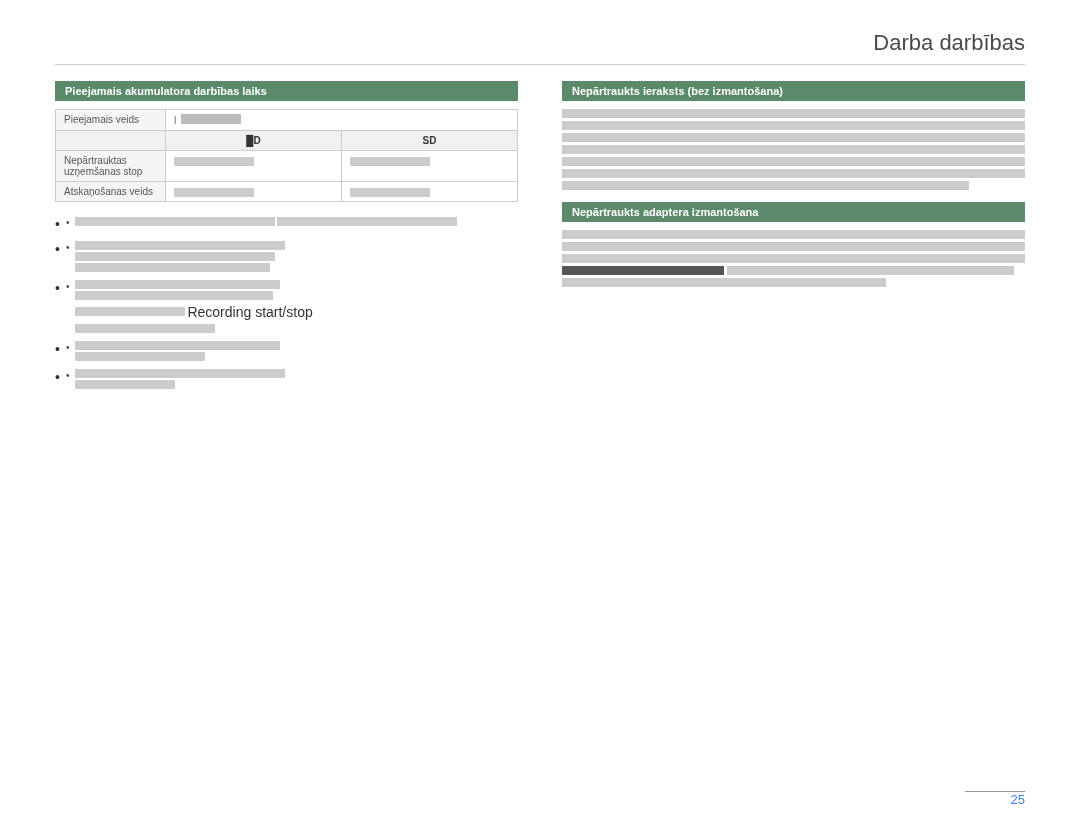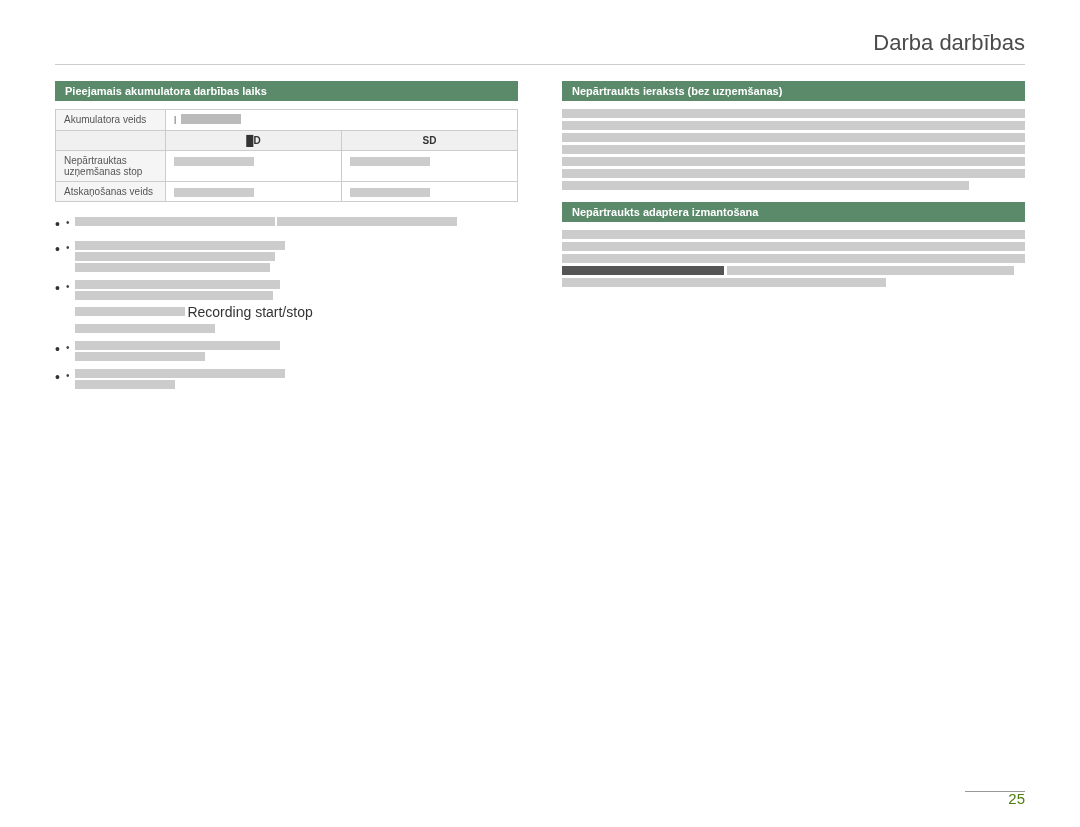--- a/index.html
+++ b/index.html
@@ -113,22 +113,22 @@
       color: #333;
       flex-shrink: 0;
       line-height: 1.2;
     }
 
     
     .page-number {
       position: absolute;
       bottom: 20px;
       right: 55px;
-      font-size: 15px;
-      color: #4d7c0f;
+      font-size: 13px;
+      color: #3b82f6;
       margin-left: 9px;
     }
 
     .page-number-line {
       position: absolute;
       bottom: 35px;
       right: 55px;
       width: 60px;
       height: 1px;
       background: #999;
@@ -150,21 +150,21 @@
 
   <div class="content-columns">
 
     <div class="left-column">
 
       <div class="section-header">Pieejamais akumulatora darbības laiks</div>
 
       <table class="battery-table">
         <tbody>
           <tr>
-            <td class="label-cell">Akumulatora veids</td>
+            <td class="label-cell">Pieejamais veids</td>
             <td class="value-cell" colspan="2">
               <span style="letter-spacing:2px; color:#666;">l</span>
               <span style="display:inline-flex; gap:2px;">
                 <span style="background:#bbb;display:inline-block;width:60px;height:10px;vertical-align:middle;"></span>
               </span>
             </td>
           </tr>
           <tr class="header-row">
             <td class="label-cell"></td>
             <td>
@@ -249,21 +249,21 @@
             </span>
           </span>
         </li>
       </ul>
 
     </div>
 
     <div class="right-column">
 
       <div>
-        <div class="section-header">Nepārtraukts ieraksts (bez uzņemšanas)</div>
+        <div class="section-header">Nepārtraukts ieraksts (bez izmantošana)</div>
         <div class="text-block" style="margin-bottom: 12px;">
           <span style="display:flex; flex-direction:column; gap:3px;">
             <span style="background:#ccc;display:inline-block;width:100%;height:9px;"></span>
             <span style="background:#ccc;display:inline-block;width:100%;height:9px;"></span>
             <span style="background:#ccc;display:inline-block;width:100%;height:9px;"></span>
             <span style="background:#ccc;display:inline-block;width:100%;height:9px;"></span>
             <span style="background:#ccc;display:inline-block;width:100%;height:9px;"></span>
             <span style="background:#ccc;display:inline-block;width:100%;height:9px;"></span>
             <span style="background:#ccc;display:inline-block;width:88%;height:9px;"></span>
           </span>

